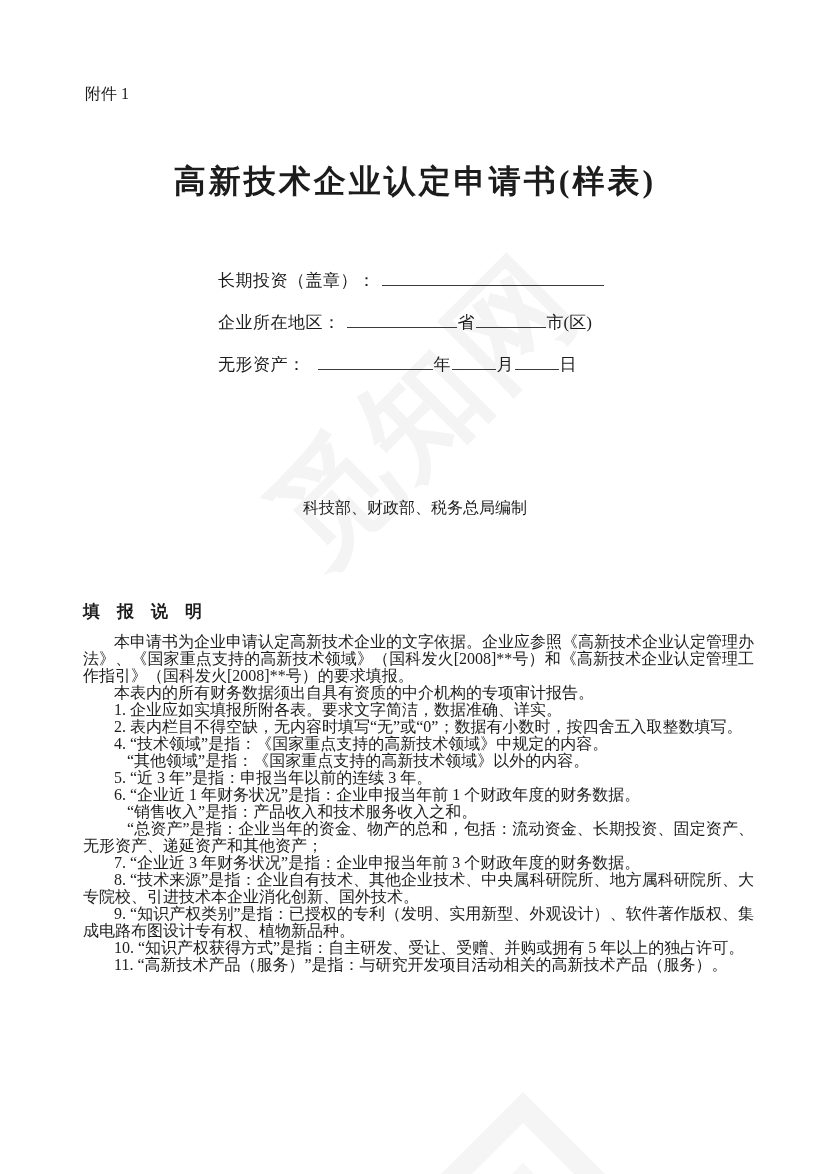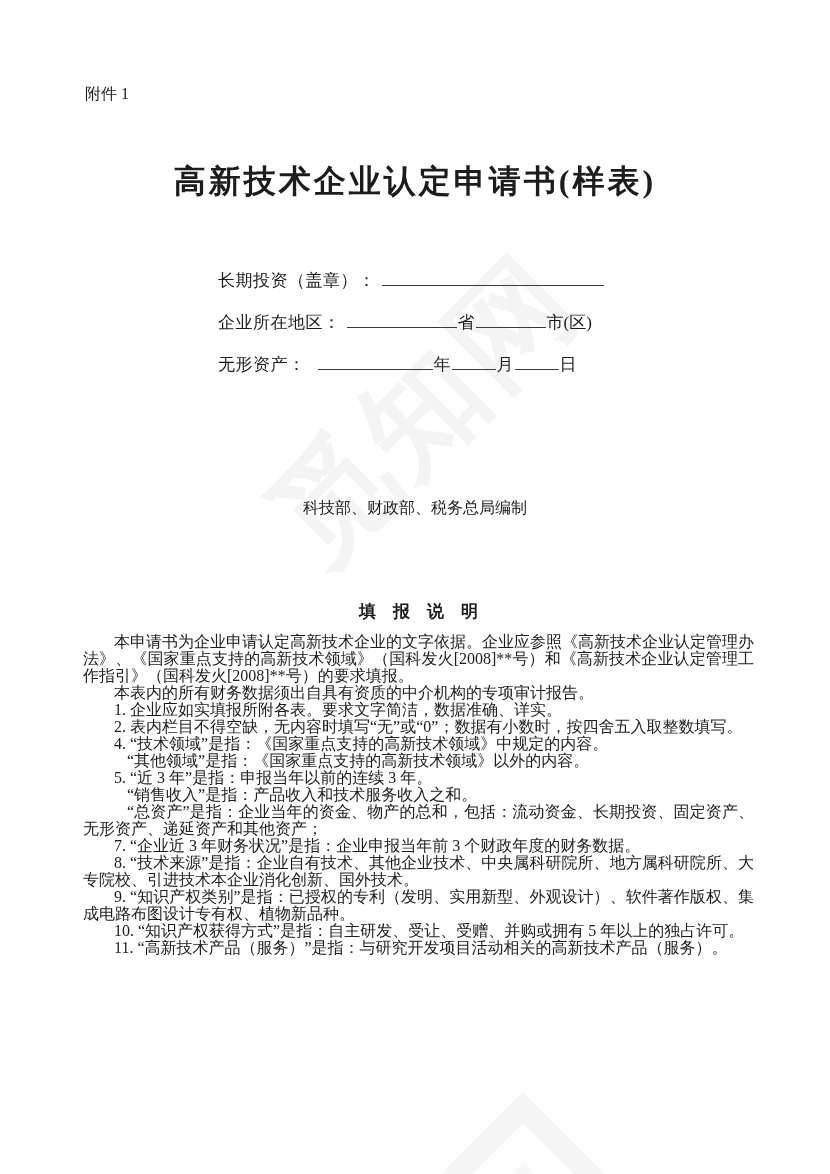--- a/index.html
+++ b/index.html
@@ -110,21 +110,20 @@
     font-size: 16px;
   }
   
   .instructions {
     position: absolute;
     left: 83px;
     top: 600px;
     width: 671px;
   }
   .instr-title {
-    text-align: center;
     font-size: 17px;
     font-weight: bold;
     margin-bottom: 10px;
   }
   .instructions p {
     margin: 0;
     font-size: 16px;
     line-height: 17px;
     text-align: justify;
   }
@@ -165,20 +164,21 @@
 
   <div class="instructions">
     <div class="instr-title">填　报　说　明</div>
     <p class="i1">本申请书为企业申请认定高新技术企业的文字依据。企业应参照《高新技术企业认定管理办法》、《国家重点支持的高新技术领域》（国科发火[2008]**号）和《高新技术企业认定管理工作指引》（国科发火[2008]**号）的要求填报。</p>
     <p class="i1">本表内的所有财务数据须出自具有资质的中介机构的专项审计报告。</p>
     <p class="i1">1. 企业应如实填报所附各表。要求文字简洁，数据准确、详实。</p>
     <p class="i1">2. 表内栏目不得空缺，无内容时填写“无”或“0”；数据有小数时，按四舍五入取整数填写。</p>
     <p class="i1">4. “技术领域”是指：《国家重点支持的高新技术领域》中规定的内容。</p>
     <p class="i2">“其他领域”是指：《国家重点支持的高新技术领域》以外的内容。</p>
     <p class="i1">5. “近 3 年”是指：申报当年以前的连续 3 年。</p>
+    <p class="i1">6. “企业近 1 年财务状况”是指：企业申报当年前 1 个财政年度的财务数据。</p>
     <p class="i2">“销售收入”是指：产品收入和技术服务收入之和。</p>
     <p class="i2">“总资产”是指：企业当年的资金、物产的总和，包括：流动资金、长期投资、固定资产、无形资产、递延资产和其他资产；</p>
     <p class="i1">7. “企业近 3 年财务状况”是指：企业申报当年前 3 个财政年度的财务数据。</p>
     <p class="i1">8. “技术来源”是指：企业自有技术、其他企业技术、中央属科研院所、地方属科研院所、大专院校、引进技术本企业消化创新、国外技术。</p>
     <p class="i1">9. “知识产权类别”是指：已授权的专利（发明、实用新型、外观设计）、软件著作版权、集成电路布图设计专有权、植物新品种。</p>
     <p class="i1">10. “知识产权获得方式”是指：自主研发、受让、受赠、并购或拥有 5 年以上的独占许可。</p>
     <p class="i1">11. “高新技术产品（服务）”是指：与研究开发项目活动相关的高新技术产品（服务）。</p>
   </div>
 
 </div>

